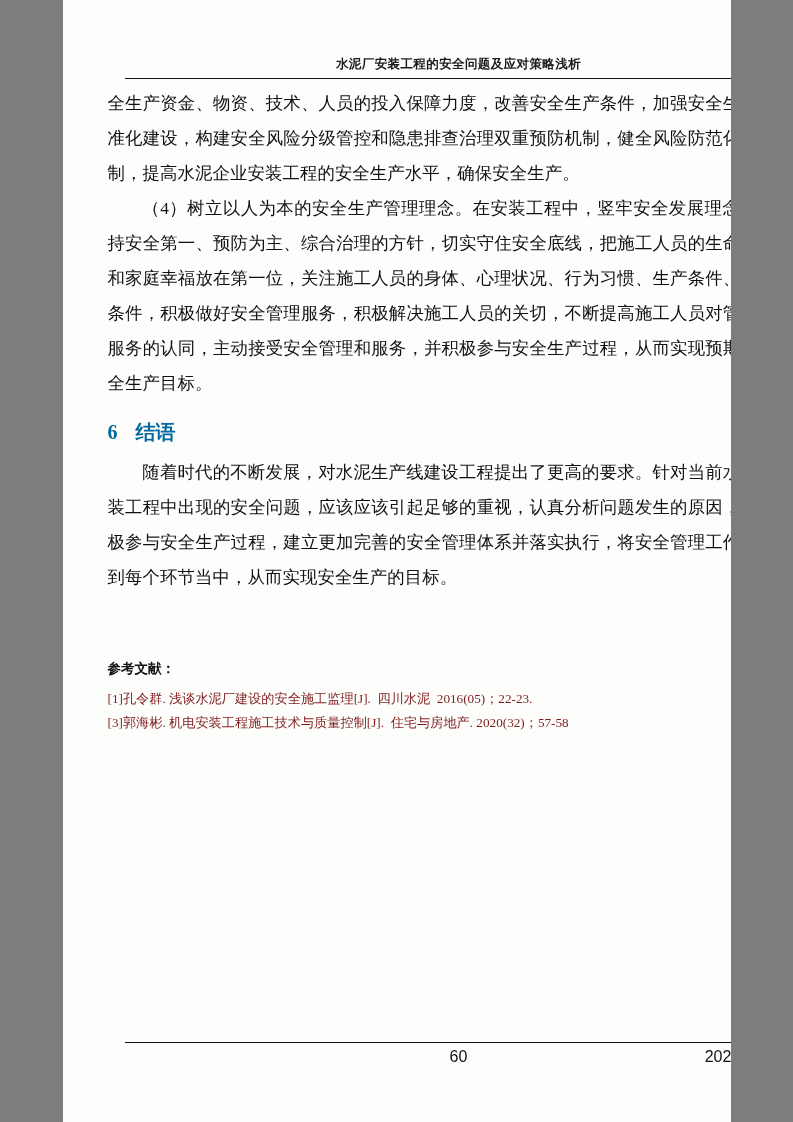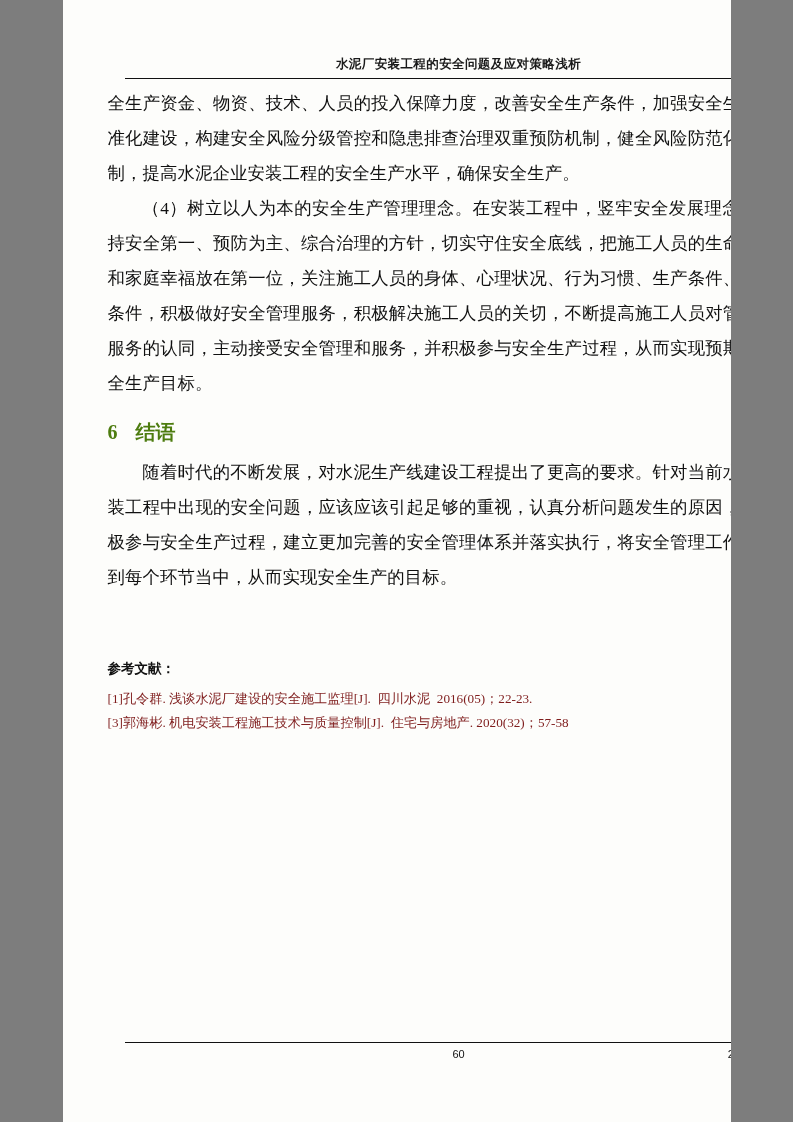--- a/index.html
+++ b/index.html
@@ -64,21 +64,21 @@
     text-justify: inter-ideograph;
     letter-spacing: 0.1px;
   }
   p.indent {
     text-indent: 2em;
   }
   h2.section {
     margin: 14px 0 6px 0;
     font-size: 20px;
     font-weight: bold;
-    color: #4d7c0f;
+    color: #0369a1;
     line-height: 34px;
   }
   h2.section .num {
     margin-right: 18px;
   }
   .refs-title {
     margin-top: 64px;
     font-size: 13.5px;
     font-weight: bold;
     color: #111;
@@ -106,21 +106,21 @@
     height: 0;
     border-top: 1.2px solid #111;
   }
   .footer {
     position: absolute;
     left: 62px;
     top: 1048px;
     width: 668px;
     height: 18px;
     font-family: "Liberation Sans", sans-serif;
-    font-size: 11px;
+    font-size: 16px;
     color: #111;
     text-decoration: underline;
   }
   .footer .page-num {
     position: absolute;
     left: 0;
     width: 668px;
     text-align: center;
   }
   .footer .issue {

